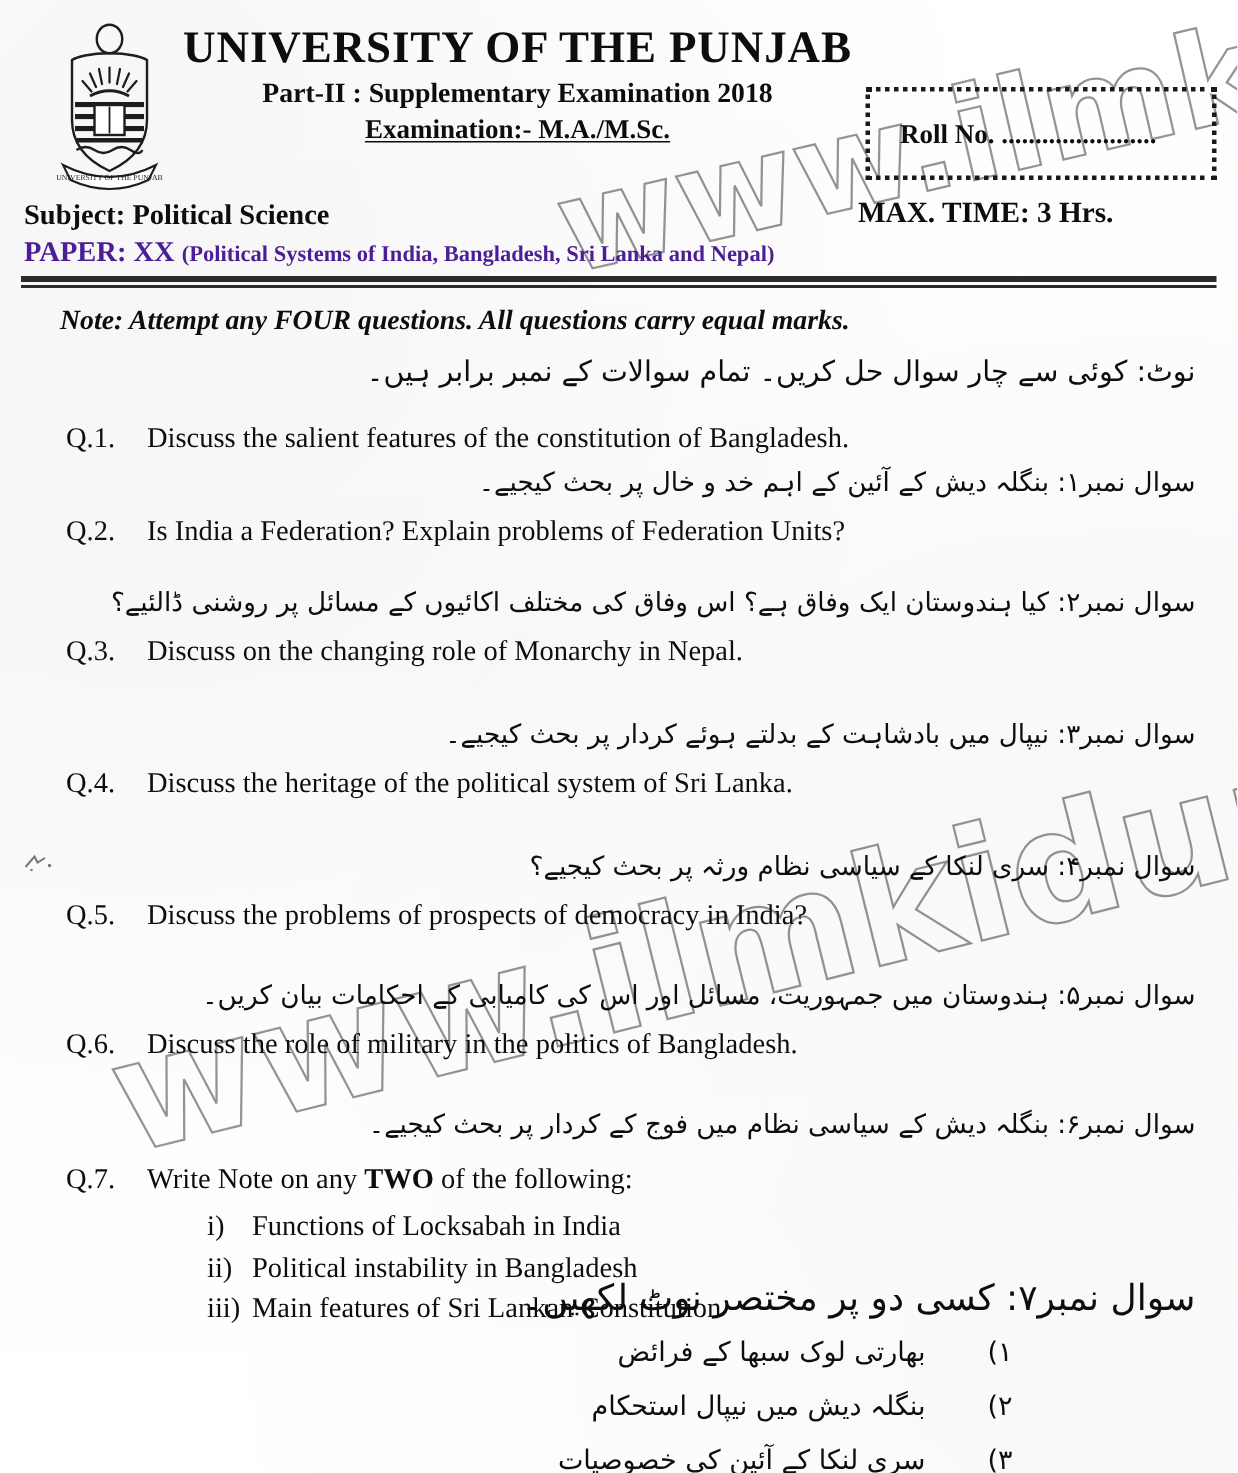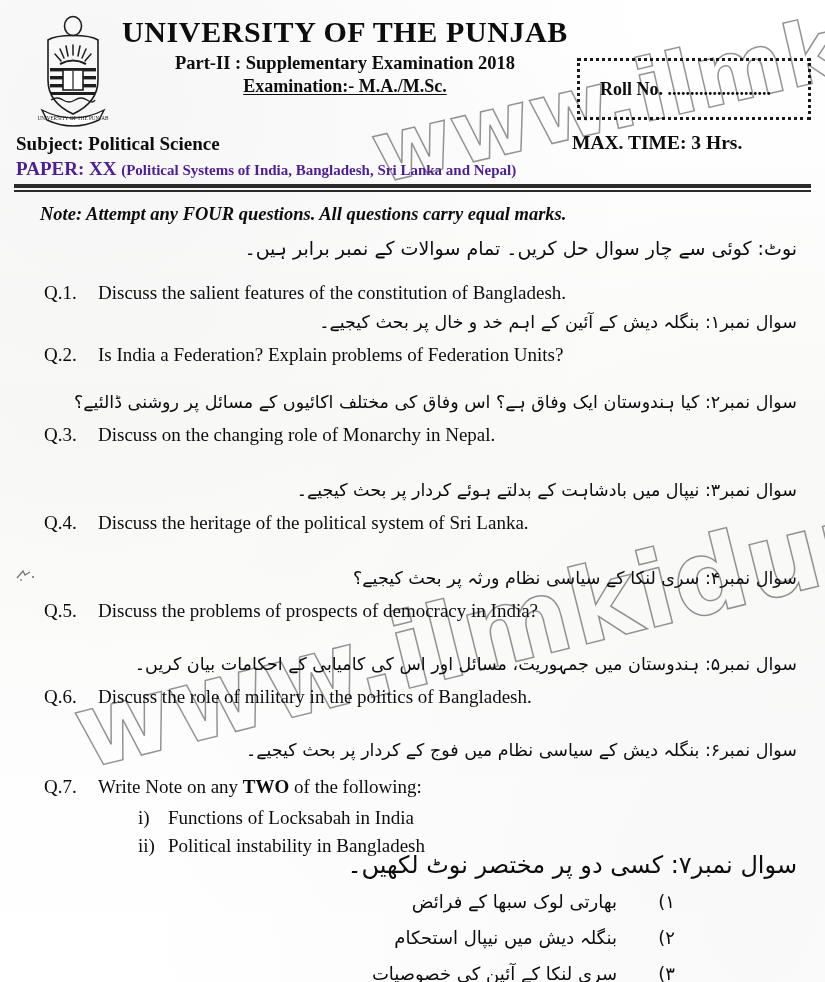--- a/index.html
+++ b/index.html
@@ -442,20 +442,24 @@
       </div>
       <div id="q7-subitems">
         <div class="subitem">
           <span class="sub-marker">i)</span>
           <span>Functions of Locksabah in India</span>
         </div>
         <div class="subitem">
           <span class="sub-marker">ii)</span>
           <span>Political instability in Bangladesh</span>
         </div>
+        <div class="subitem">
+          <span class="sub-marker">iii)</span>
+          <span>Main features of Sri Lankan Constitution</span>
+        </div>
       </div>
     </div>
 
   </div>
 
   <div id="smudge-q5">
     <svg viewBox="0 0 26 18" width="26" height="18" xmlns="http://www.w3.org/2000/svg">
       <path d="M3 12 L9 5 L11 9 L16 6" stroke="#4a4a4a" stroke-width="1.3" fill="none"></path>
       <circle cx="19" cy="11" r="1.1" fill="#4a4a4a"></circle>
       <circle cx="7" cy="14" r="0.9" fill="#5a5a5a"></circle>

